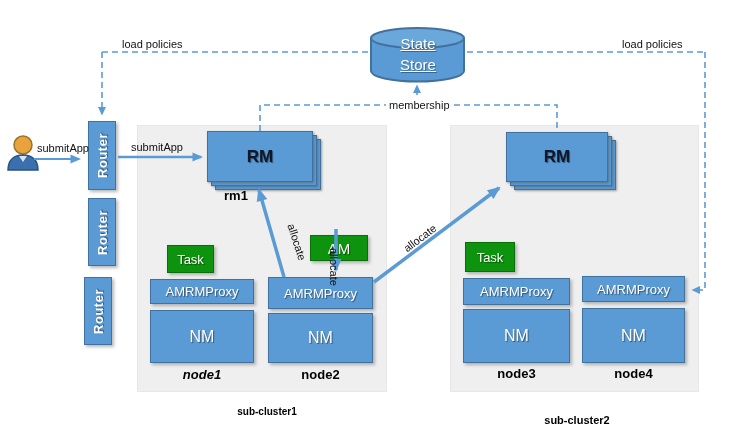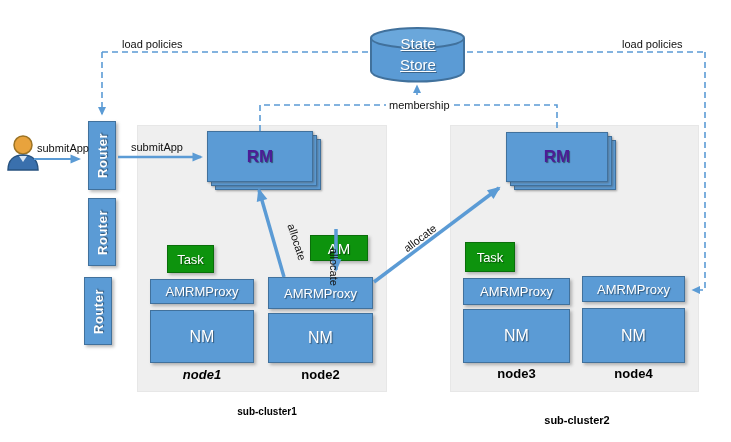--- a/index.html
+++ b/index.html
@@ -16,21 +16,21 @@
   }
   .greenbox{
     position:absolute;background:#0d930d;border:1.5px solid #0a6e0a;color:#fff;
     display:flex;align-items:center;justify-content:center;z-index:3;
     box-shadow:2px 2px 3px rgba(100,100,100,.45);
     text-shadow:1px 1px 1px rgba(0,0,0,.45);box-sizing:border-box;
   }
   .rm-wrap{position:absolute;z-index:3;}
   .rm-layer{position:absolute;background:#5b9bd5;border:1.5px solid #41719c;box-sizing:border-box;
     box-shadow:1px 1px 2px rgba(80,80,80,.5);}
-  .rm-main{display:flex;align-items:center;justify-content:center;color:#4c1d95;
+  .rm-main{display:flex;align-items:center;justify-content:center;color:#0f172a;
     font-size:17px;font-weight:bold;text-shadow:1px 1px 1px rgba(0,0,0,.45);}
   .vtext{transform:rotate(-90deg);white-space:nowrap;font-weight:bold;font-size:13px;letter-spacing:.5px;}
   .caption{position:absolute;color:#000;font-weight:bold;font-size:13px;text-align:center;z-index:4;}
   .small-label{position:absolute;color:#111;font-size:11px;white-space:nowrap;z-index:6;}
   .rot-label{position:absolute;color:#111;font-size:11px;white-space:nowrap;z-index:6;}
   .connector-layer{position:absolute;left:0;top:0;width:731px;height:442px;z-index:5;pointer-events:none;}
   .cyl-wrap{position:absolute;left:369px;top:26px;width:97px;height:58px;z-index:3;}
   .cyl-text{position:absolute;left:393px;top:33px;width:50px;text-align:center;color:#fff;
     font-size:15px;line-height:1.4;z-index:4;text-shadow:1px 1px 1px rgba(0,0,0,.35);text-decoration:underline;}
   .person-wrap{position:absolute;left:6px;top:135px;z-index:3;}
@@ -67,20 +67,21 @@
   </div>
   <div class="bluebox" style="left:84px;top:277px;width:28px;height:68px;">
     <span class="vtext">Router</span>
   </div>
 
   <div class="rm-wrap" style="left:207px;top:131px;width:106px;height:51px;">
     <div class="rm-layer" style="left:8px;top:8px;width:106px;height:51px;"></div>
     <div class="rm-layer" style="left:4px;top:4px;width:106px;height:51px;"></div>
     <div class="rm-layer rm-main" style="left:0;top:0;width:106px;height:51px;">RM</div>
   </div>
+  <div class="caption" style="left:186px;top:188px;width:100px;">rm1</div>
 
   <div class="rm-wrap" style="left:506px;top:132px;width:102px;height:50px;">
     <div class="rm-layer" style="left:8px;top:8px;width:102px;height:50px;"></div>
     <div class="rm-layer" style="left:4px;top:4px;width:102px;height:50px;"></div>
     <div class="rm-layer rm-main" style="left:0;top:0;width:102px;height:50px;">RM</div>
   </div>
 
   <div class="greenbox" style="left:310px;top:203px;width:58px;height:26px;font-size:15px;margin-top:32px;">AM</div>
 
   <div class="greenbox" style="left:167px;top:245px;width:47px;height:28px;font-size:13px;">Task</div>

